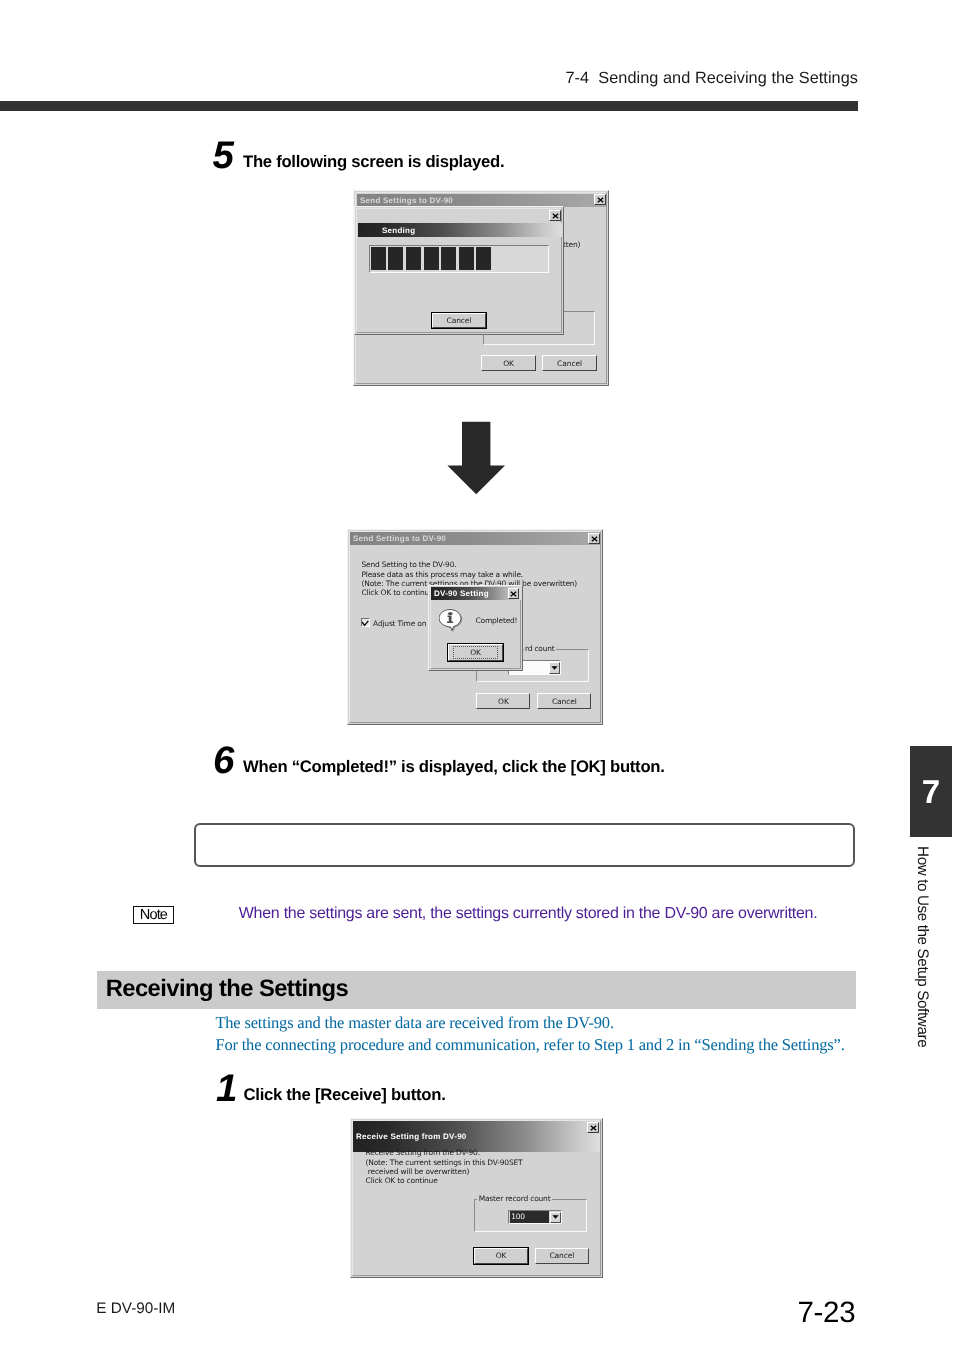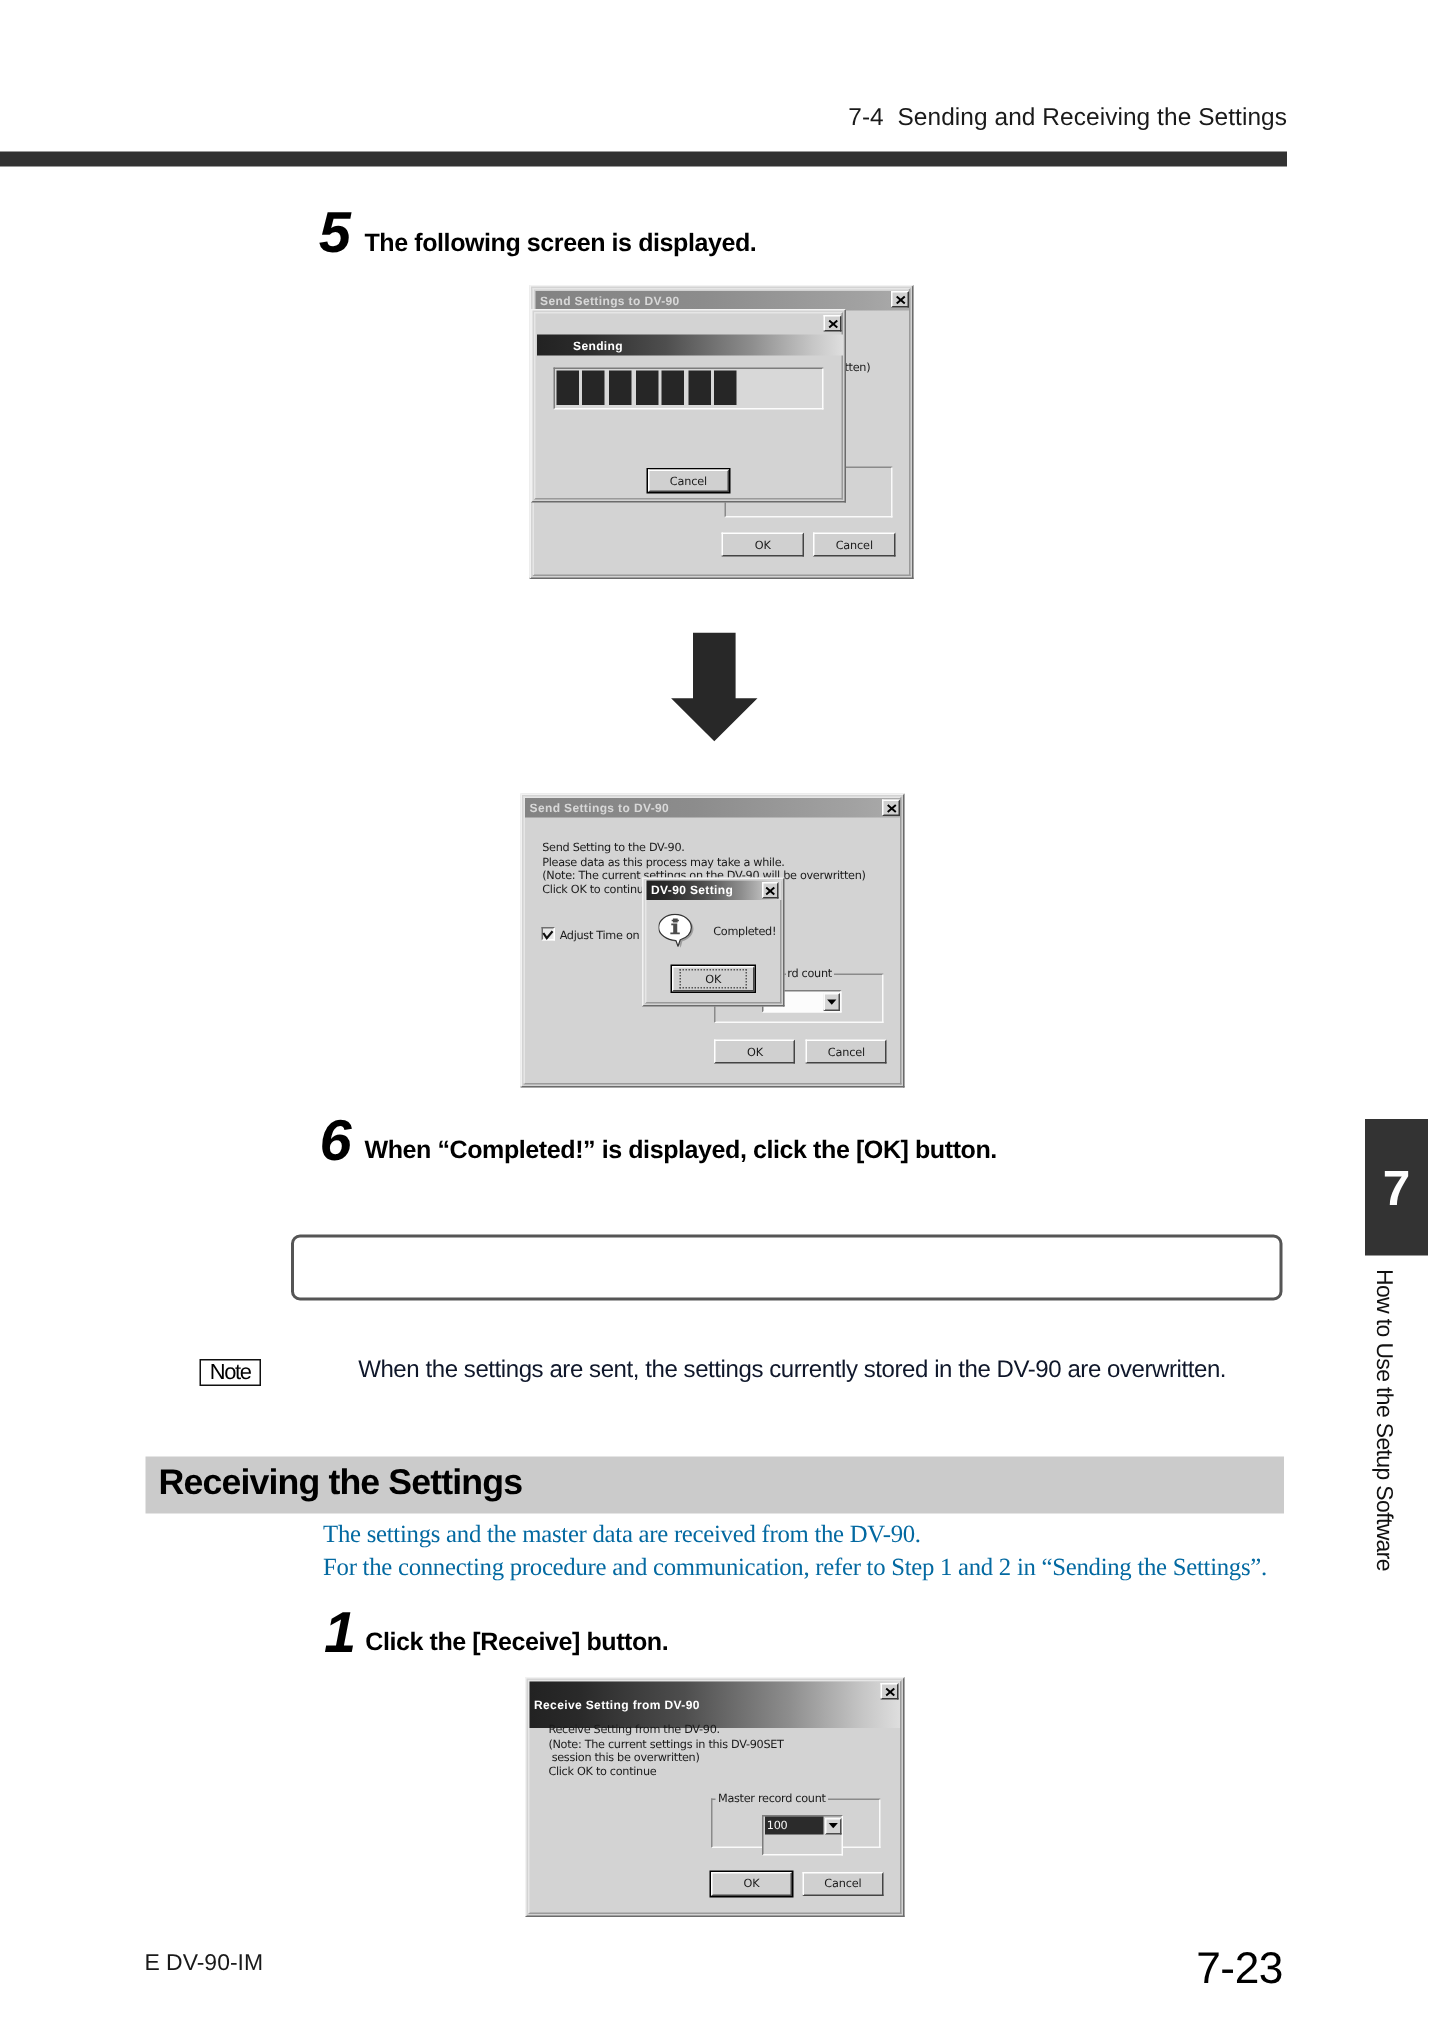--- a/index.html
+++ b/index.html
@@ -23,21 +23,21 @@
   
   #callout{left:194px;top:823px;width:661px;height:44px;box-sizing:border-box;
       border:2.5px solid #555;border-radius:6px;background:#fff;}
   #callout-text{position:absolute;left:280px;top:835px;font-size:15.3px;font-weight:bold;
       color:#000;letter-spacing:-0.37px;white-space:pre;}
 
   
   #note-box{left:133.2px;top:906.1px;width:40.6px;height:18.1px;box-sizing:border-box;
       border:1.7px solid #111;background:#fff;}
   #note-label{font-size:14.6px;font-weight:normal;text-align:center;line-height:17.8px;letter-spacing:-0.9px;}
-  #note-text{left:238.8px;top:904.8px;font-size:16px;color:#0f172a;white-space:pre;letter-spacing:-0.28px;}
+  #note-text{left:238.8px;top:904.8px;font-size:16px;color:#4c1d95;white-space:pre;letter-spacing:-0.28px;}
 
   
   #sec-band{left:97px;top:971px;width:759px;height:38px;background:#cbcbcb;}
   #sec-head{left:105.7px;top:974.6px;font-size:23.8px;font-weight:bold;color:#000;letter-spacing:-0.58px;}
   .serif-body{position:absolute;font-family:"Liberation Serif",serif;font-size:16.5px;
       color:#0369a1;white-space:pre;letter-spacing:-0.18px;}
 
   
   #side-tab{left:910px;top:746px;width:42px;height:91px;background:#333333;}
   #side-tab-num{color:#fff;font-size:33px;font-weight:bold;text-align:center;
@@ -242,25 +242,25 @@
     <div class="tbar tbar-active" style="left:2px;top:2px;width:247px;height:31px;">
       <span>Receive Setting from DV-90</span>
     </div>
     <div class="tbtn" style="left:236px;top:3px;width:12px;height:11px;">
       <svg width="7" height="6" viewBox="0 0 7 6">
         <path d="M0.8 0.7 L6.2 5.3 M6.2 0.7 L0.8 5.3" stroke="#000" stroke-width="1.3" fill="none"></path>
       </svg>
     </div>
     <div class="dlg-text" style="left:14.6px;top:28.7px;">Receive Setting from the DV-90.</div>
     <div class="dlg-text" style="left:14.6px;top:38.7px;">(Note: The current settings in this DV-90SET</div>
-    <div class="dlg-text" style="left:14.6px;top:48.4px;"> session this be overwritten)</div>
+    <div class="dlg-text" style="left:14.6px;top:48.4px;"> received will be overwritten)</div>
     <div class="dlg-text" style="left:14.6px;top:57.4px;">Click OK to continue</div>
     <div class="grp" style="left:123.2px;top:79.5px;width:112.4px;height:33.1px;"></div>
     <div class="dlg-text" style="left:126.2px;top:74.8px;background:#d3d3d3;padding:0 1.5px;">Master record count</div>
-    <div class="sunken" style="left:157px;top:90.8px;width:53.6px;height:27px;background:#d3d3d3;">
+    <div class="sunken" style="left:157px;top:90.8px;width:53.6px;height:14px;background:#d3d3d3;">
       <div class="abs" style="left:1px;top:0.7px;width:38.5px;height:11.6px;background:#2b2b2b;color:#f4f4f4;
            font-size:7.5px;font-family:'DejaVu Sans',sans-serif;line-height:11.8px;
            letter-spacing:-0.2px;padding-left:1.2px;box-sizing:border-box;">100</div>
       <div class="abs" style="left:40.8px;top:0.8px;width:11px;height:11.4px;background:#d4d4d4;
            border-top:1px solid #fbfbfb;border-left:1px solid #fbfbfb;
            border-right:1px solid #4c4c4c;border-bottom:1px solid #4c4c4c;box-sizing:border-box;
            display:flex;align-items:center;justify-content:center;">
         <svg width="7" height="4" viewBox="0 0 7 4">
           <path d="M0.4 0.3 L6.6 0.3 L3.5 3.8 Z" fill="#000"></path>
         </svg>

